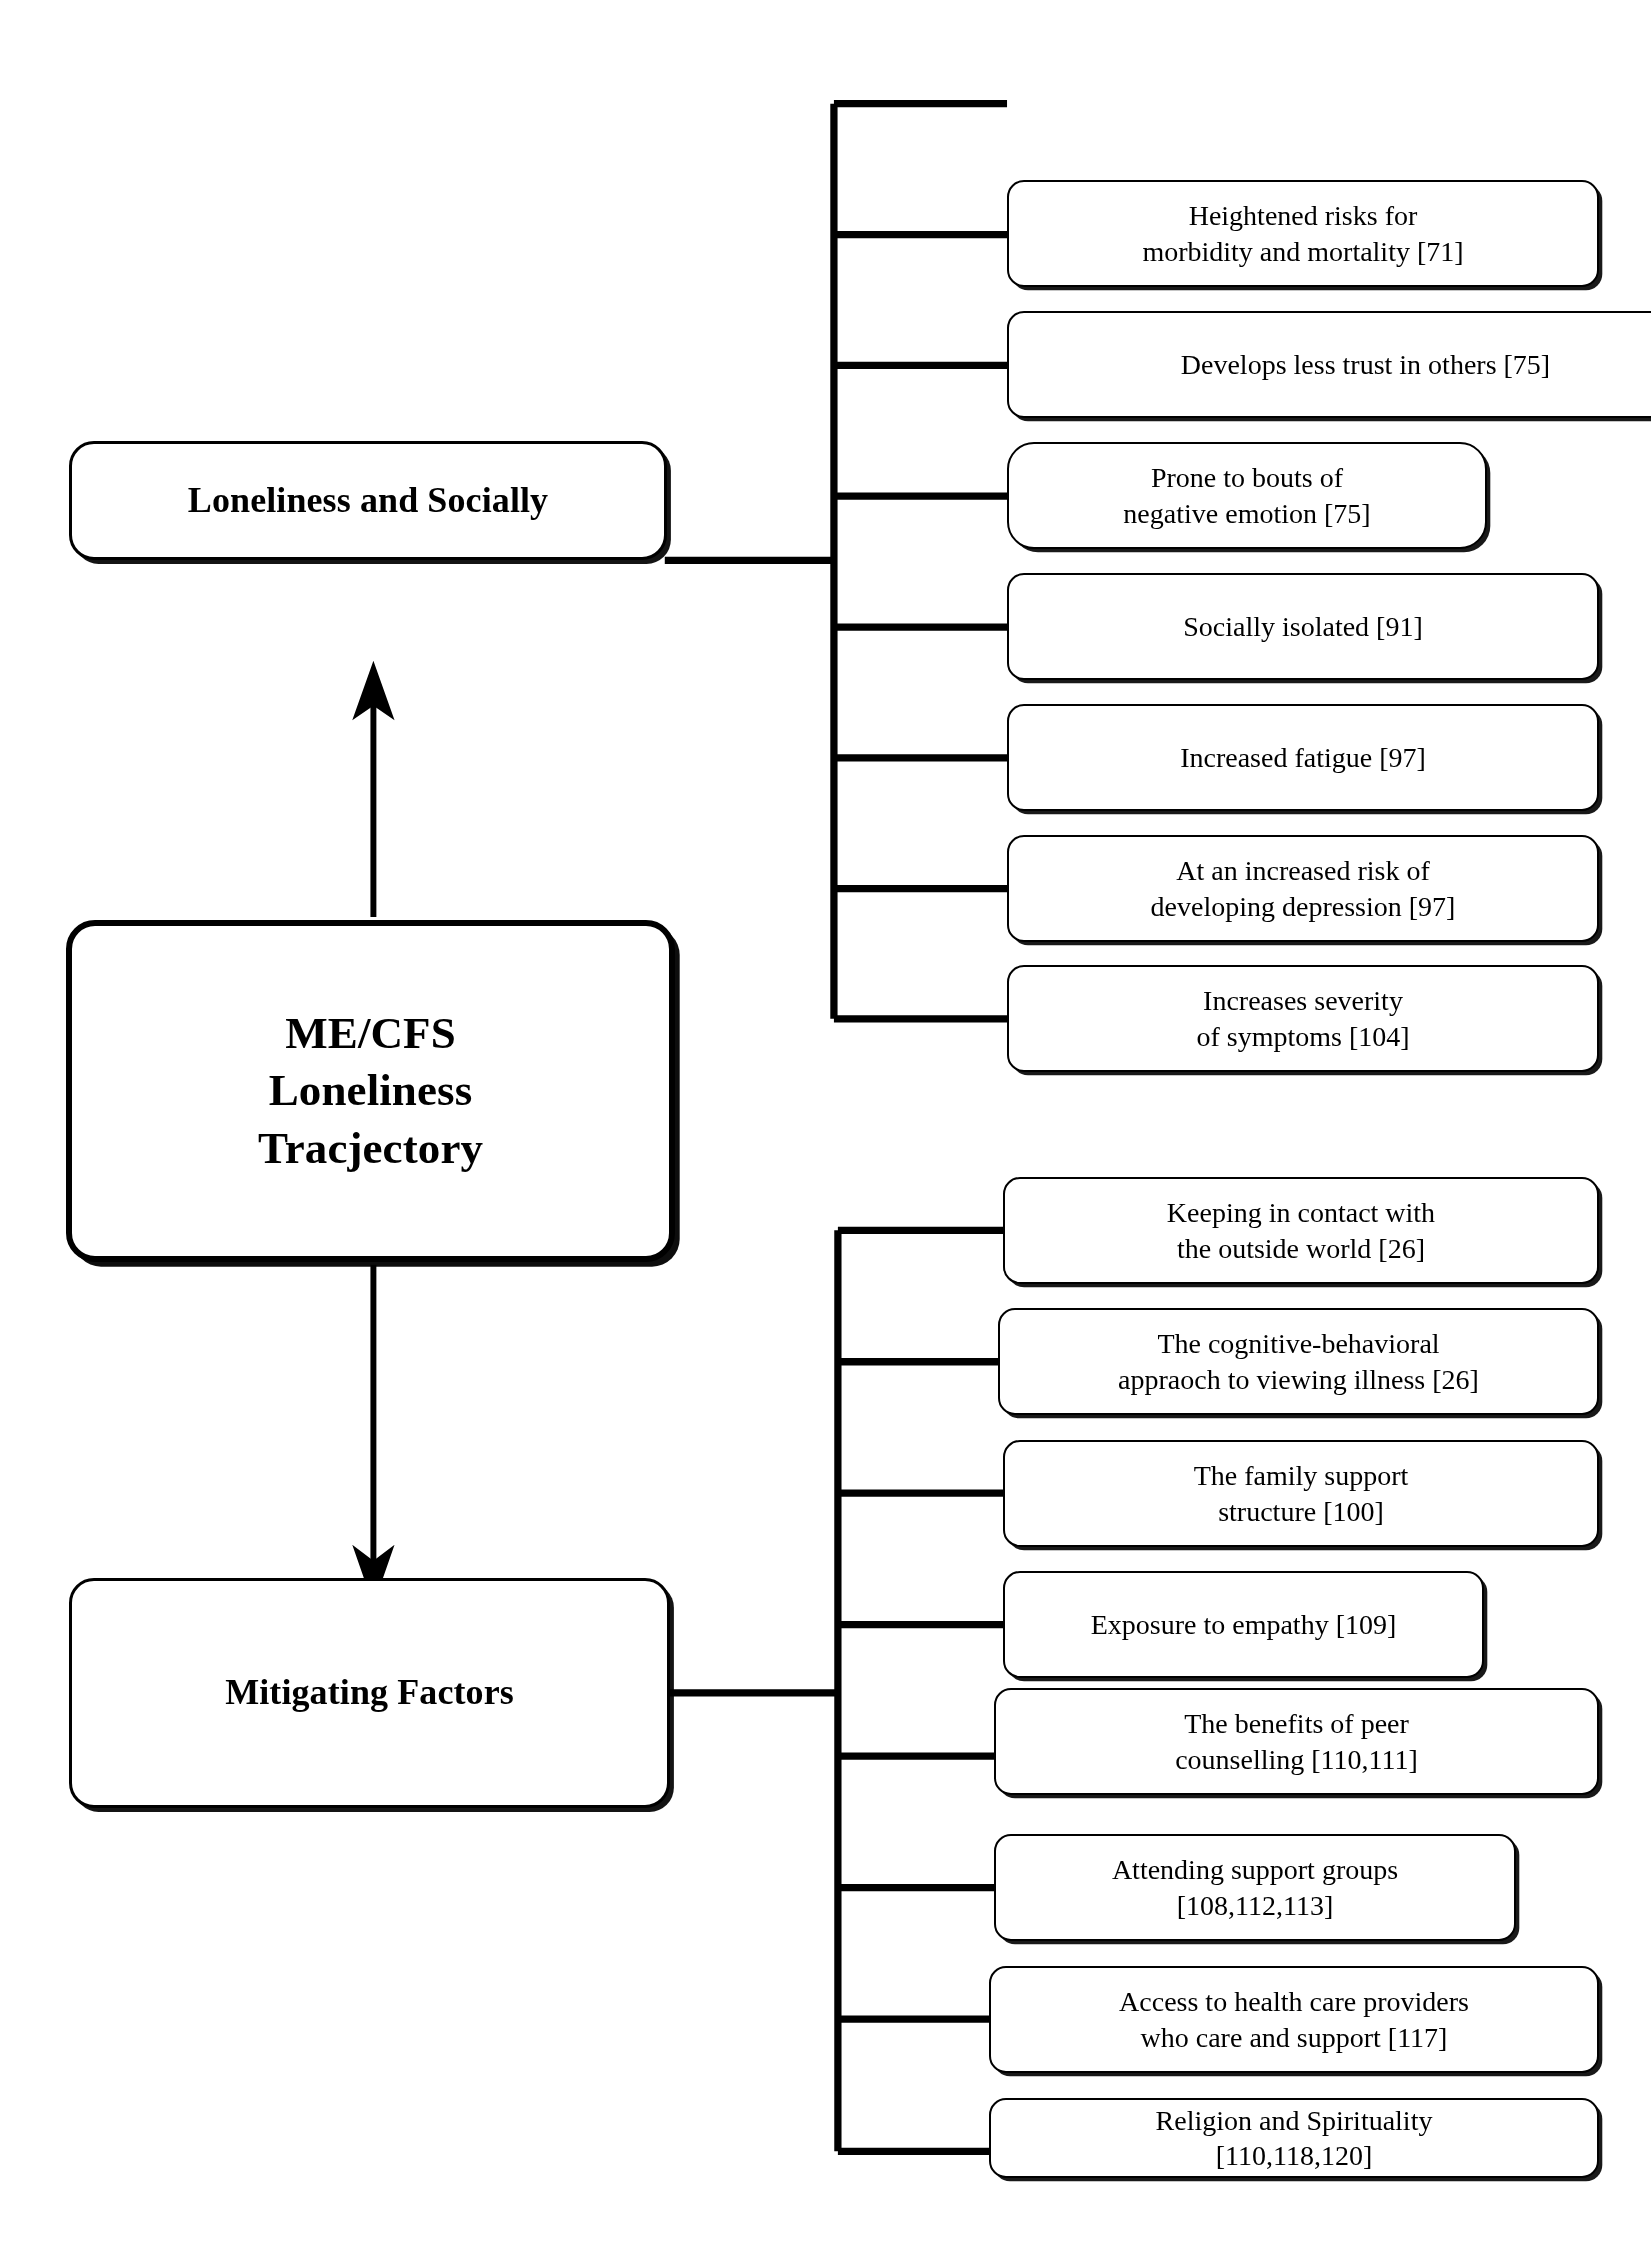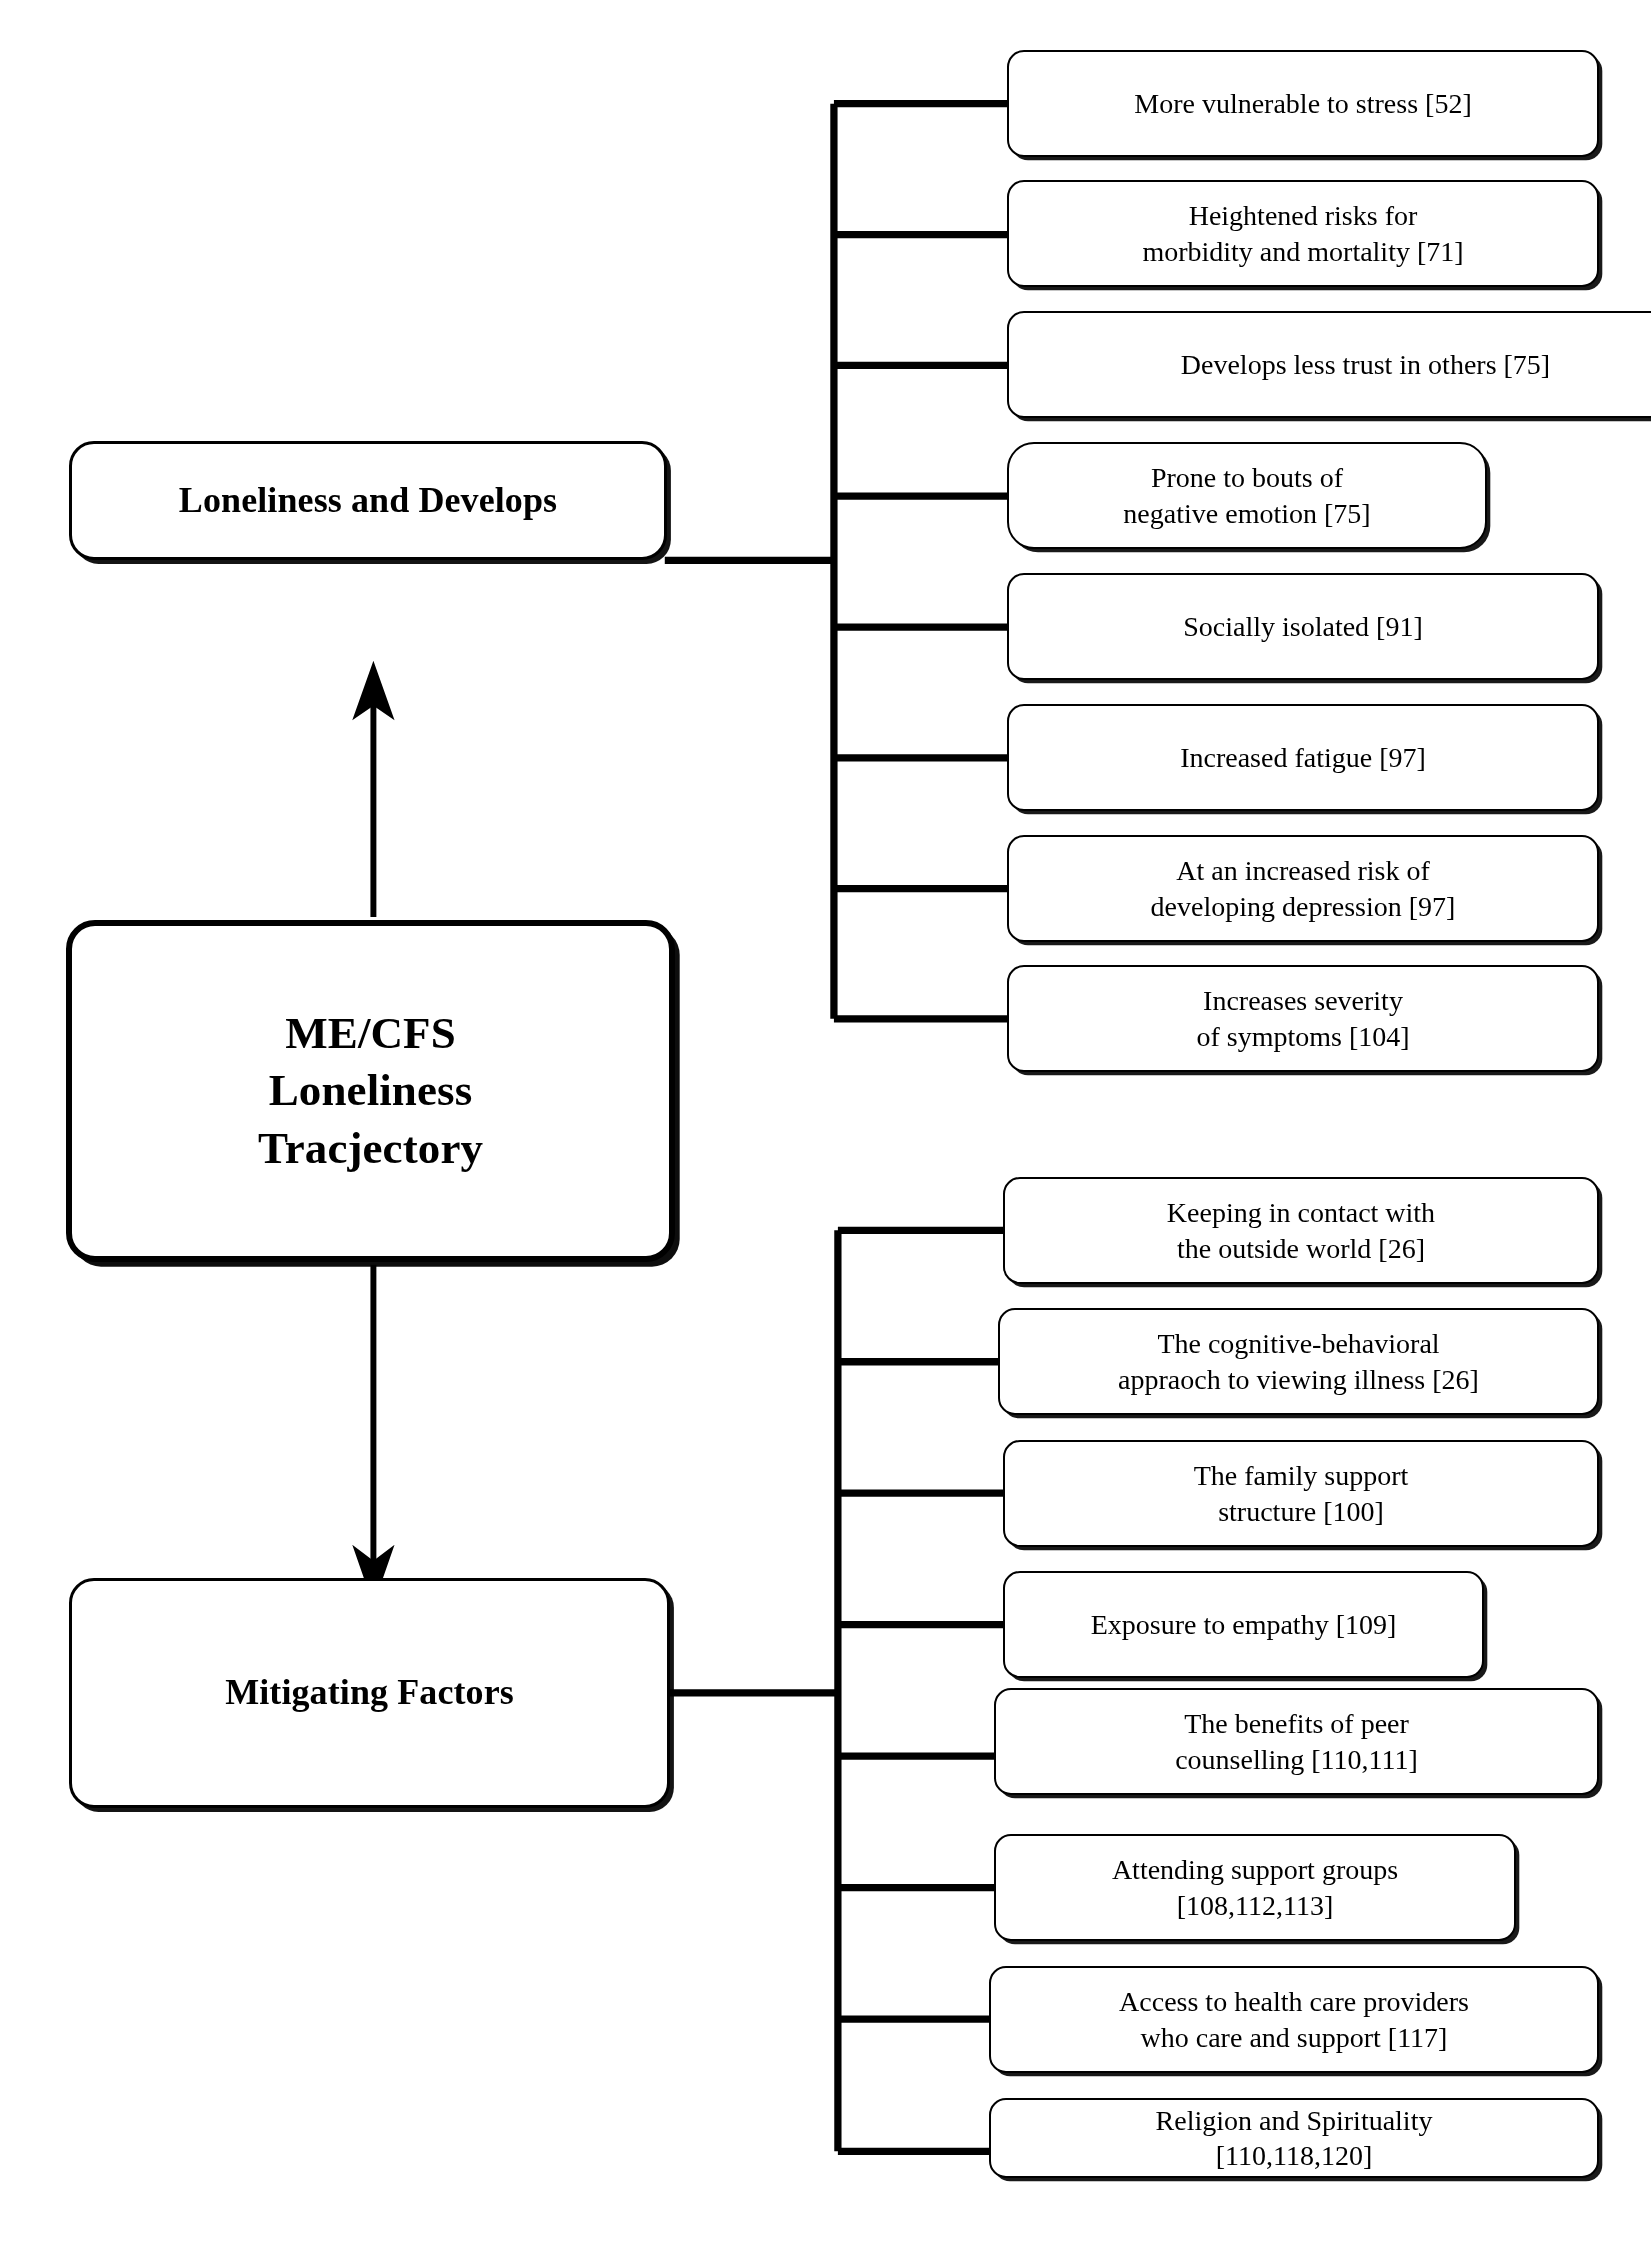--- a/index.html
+++ b/index.html
@@ -105,34 +105,31 @@
       <line x1="1268" y1="2857" x2="1505" y2="2857" stroke-width="11"></line>
       <line x1="1268" y1="3056" x2="1505" y2="3056" stroke-width="11"></line>
       <line x1="1268" y1="3256" x2="1505" y2="3256" stroke-width="11"></line>
     </g>
 
     <polygon points="565,1000 533,1090 565,1068 597,1090" fill="#000000"></polygon>
     <polygon points="565,2430 533,2338 565,2362 597,2338" fill="#000000"></polygon>
   </svg>
 
   <div class="main-node" style="left:69px; top:441px; width:598px; height:119px;">
-    <div class="label">Loneliness and Develops</div>
+    <div class="label">Loneliness and Socially</div>
   </div>
 
   <div class="main-node center" style="left:66px; top:920px; width:609px; height:342px;">
     <div class="label">ME/CFS<br>Loneliness<br>Tracjectory</div>
   </div>
 
   <div class="main-node" style="left:69px; top:1578px; width:601px; height:230px;">
     <div class="label">Mitigating Factors</div>
   </div>
 
-  <div class="leaf" style="left:1007px; top:50px; width:592px; height:107px;">
-    <div class="label">More vulnerable to stress [52]</div>
-  </div>
   <div class="leaf" style="left:1007px; top:180px; width:592px; height:107px;">
     <div class="label">Heightened risks for<br>morbidity and mortality [71]</div>
   </div>
   <div class="leaf" style="left:1007px; top:311px; width:705px; height:107px;padding-left:12px;">
     <div class="label">Develops less trust in others [75]</div>
   </div>
   <div class="leaf" style="left:1007px; top:442px; width:480px; height:107px;border-radius:27px;">
     <div class="label">Prone to bouts of<br>negative emotion [75]</div>
   </div>
   <div class="leaf" style="left:1007px; top:573px; width:592px; height:107px;">

